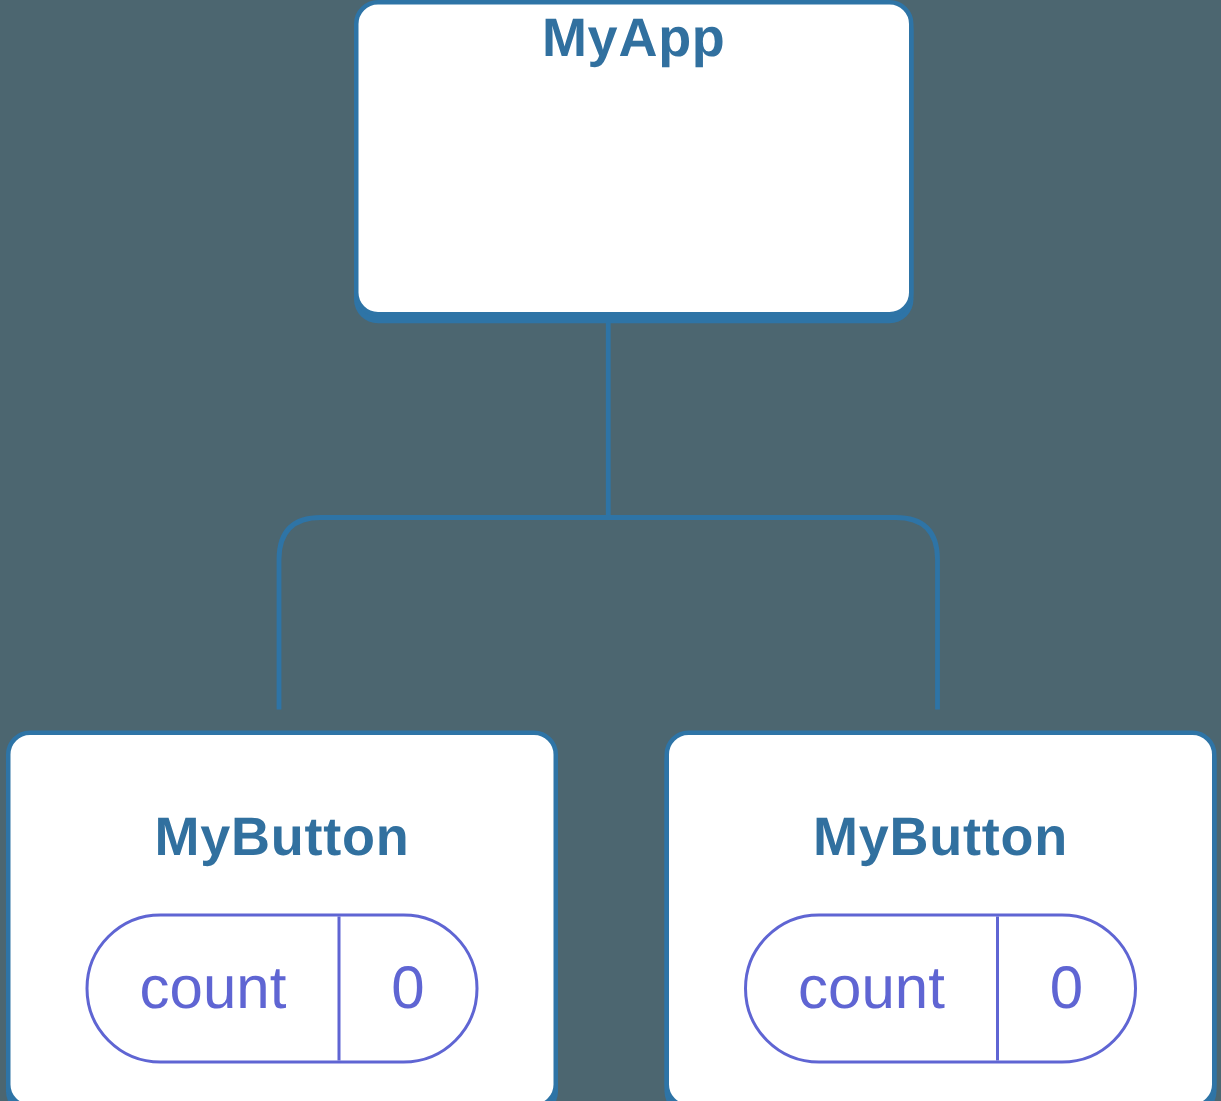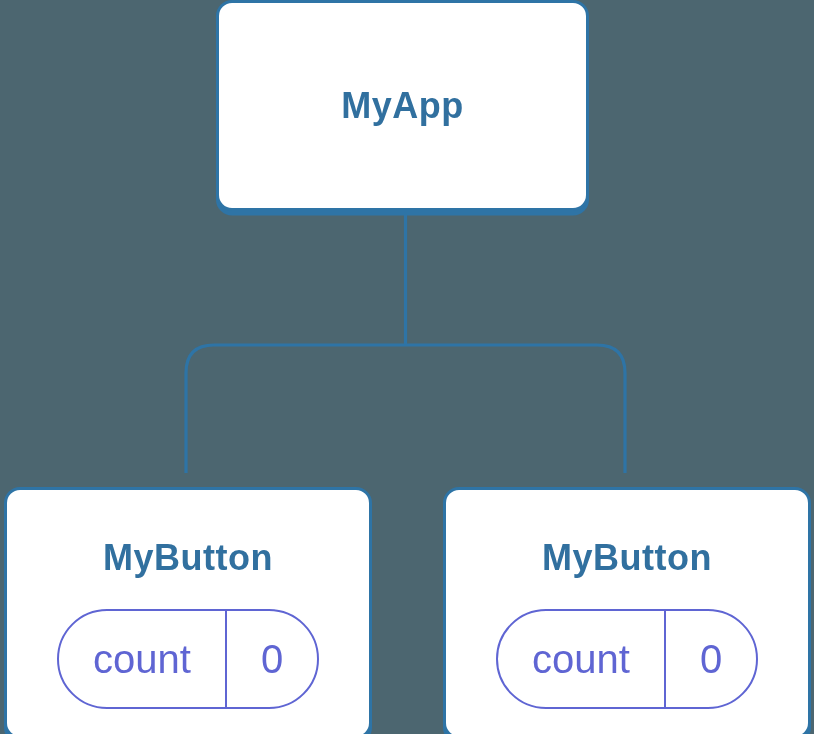--- a/index.html
+++ b/index.html
@@ -35,24 +35,24 @@
     stroke-width: 3.2;
   }
   .node {
     position: absolute;
     background: var(--box-fill);
     border: 3px solid var(--box-border);
     border-radius: 16px;
     box-shadow: 0 4.5px 0 var(--box-border);
   }
   .node-root {
-    left: 216px; top: 0px;
+    left: 236px; top: 0px;
     width: 373px; height: 211px;
     display: flex;
-    align-items: center;
+    align-items: flex-start;
     justify-content: center;
   }
   .node-child {
     top: 470px;
     width: 368px; height: 252px;
     display: flex;
     flex-direction: column;
     align-items: center;
     padding-top: 46px;
     gap: 30px;

